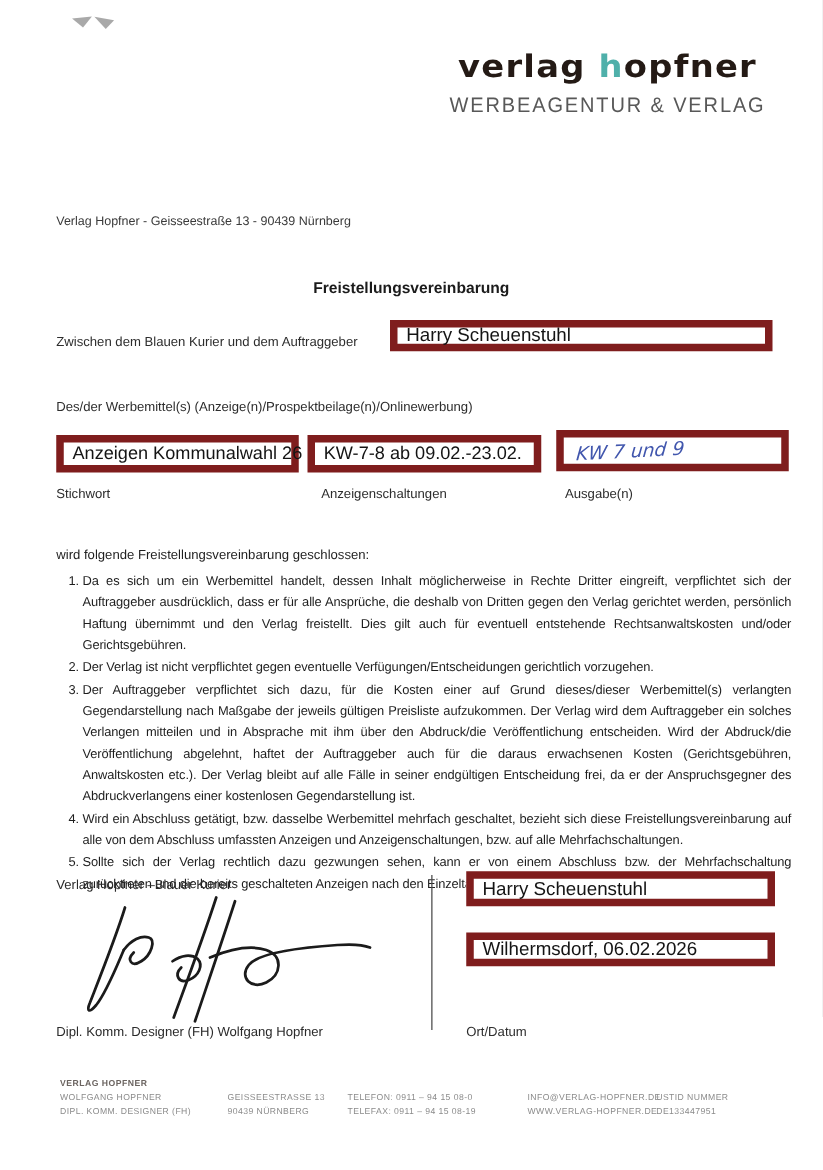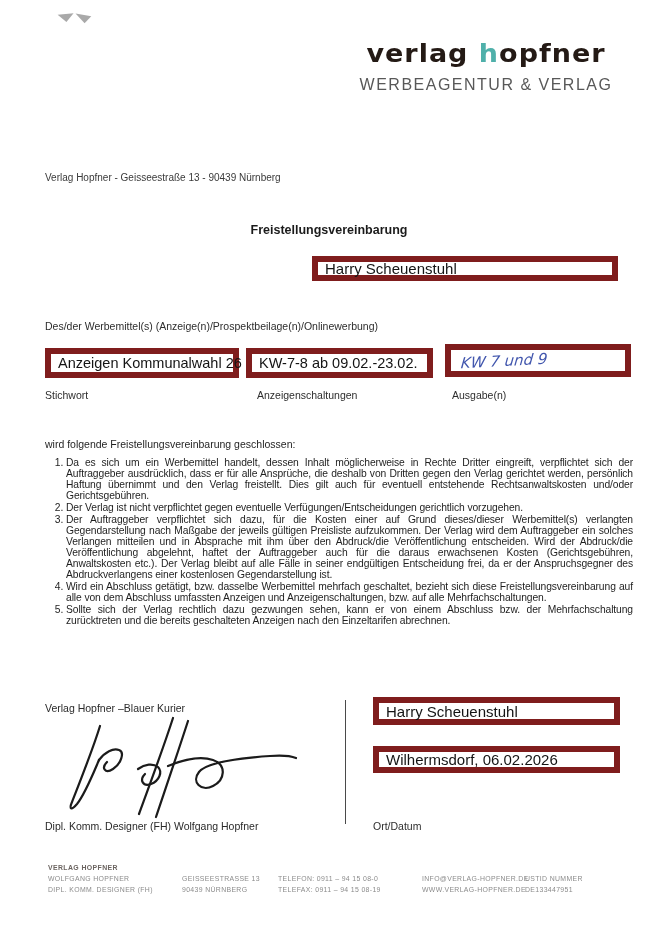--- a/index.html
+++ b/index.html
@@ -39,21 +39,21 @@
   .box-f3{left:445px;top:344px;width:186px;height:33px;}
   .hand{
     font-family:"DejaVu Sans",sans-serif;font-style:italic;font-size:15px;
     color:#4156ad;transform:rotate(-3deg) skewX(-8deg);padding:0 10px;white-space:nowrap;
   }
   
   .clauses{position:absolute;left:45px;top:438px;width:588px;}
   .clauses .intro{font-size:10.5px;color:#1f1f1f;margin:0 0 7px 0;}
   .clauses ol{margin:0;padding-left:21px;}
   .clauses li{
-    font-size:10.3px;line-height:11px;letter-spacing:-.1px;
+    font-size:10.3px;line-height:17px;letter-spacing:-.1px;
     text-align:justify;color:#1e1e1e;margin-bottom:1px;
   }
   
   .sig-head{position:absolute;left:45px;top:702px;font-size:10.5px;color:#2a2a2a;}
   .sig-svg{position:absolute;left:55px;top:714px;}
   .sig-name{position:absolute;left:45px;top:820px;font-size:10.5px;color:#2a2a2a;}
   .vdivider{position:absolute;left:345px;top:700px;width:1px;height:124px;background:#4a4a4a;}
   .box-rname{left:373px;top:697px;width:247px;height:28px;}
   .box-rname .val{font-size:15px;}
   .box-rdate{left:373px;top:746px;width:247px;height:27px;}
@@ -81,20 +81,21 @@
 
   <div class="brand">
     <div class="name"><span>verlag </span><span class="accent">h</span><span>opfner</span></div>
     <div class="tagline">WERBEAGENTUR &amp; VERLAG</div>
   </div>
 
   <div class="sender">Verlag Hopfner - Geisseestraße 13 - 90439 Nürnberg</div>
 
   <div class="doc-title">Freistellungsvereinbarung</div>
 
+  <div class="small-label" style="left:45px;top:268px;">Zwischen dem Blauen Kurier und dem Auftraggeber</div>
   <div class="fbox box-party">
     <span class="val">Harry Scheuenstuhl</span>
   </div>
 
   <div class="small-label" style="left:45px;top:320px;">Des/der Werbemittel(s) (Anzeige(n)/Prospektbeilage(n)/Onlinewerbung)</div>
 
   <div class="fbox box-f1">
     <span class="val">Anzeigen Kommunalwahl 26</span>
   </div>
   <div class="fbox box-f2">

